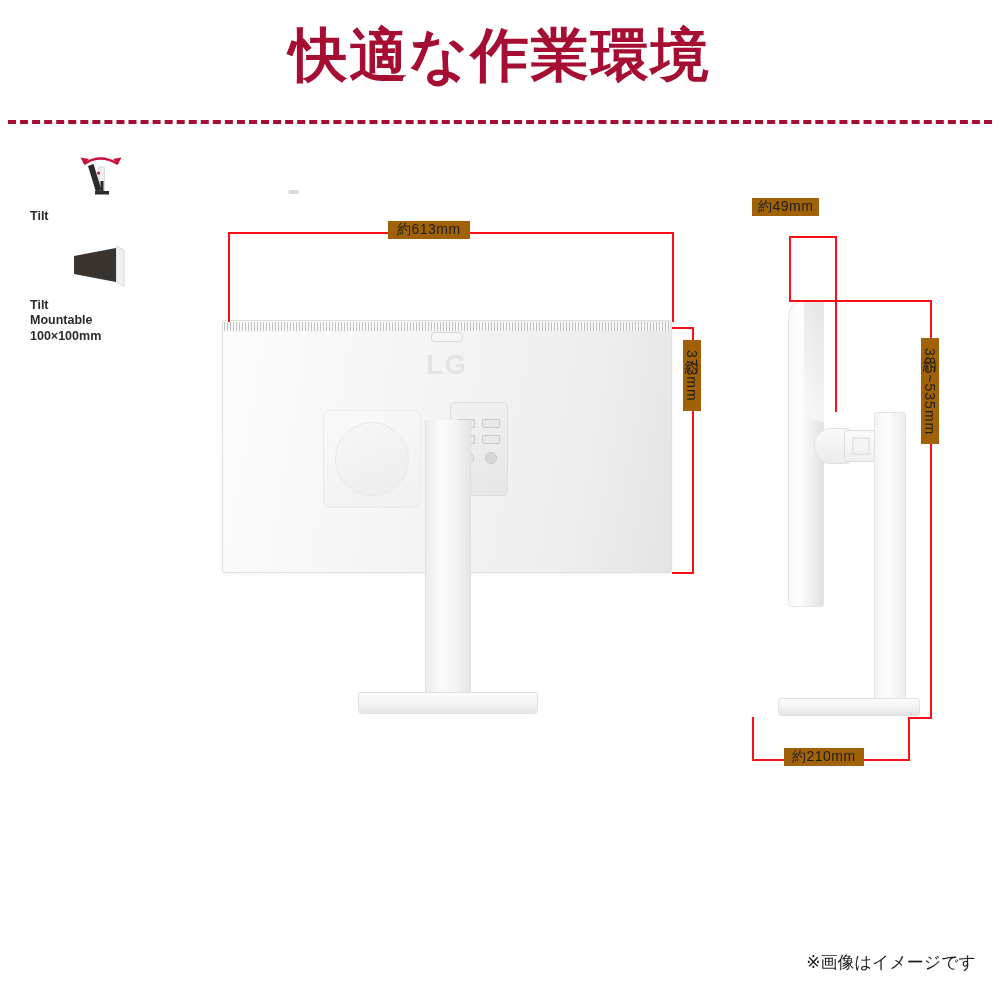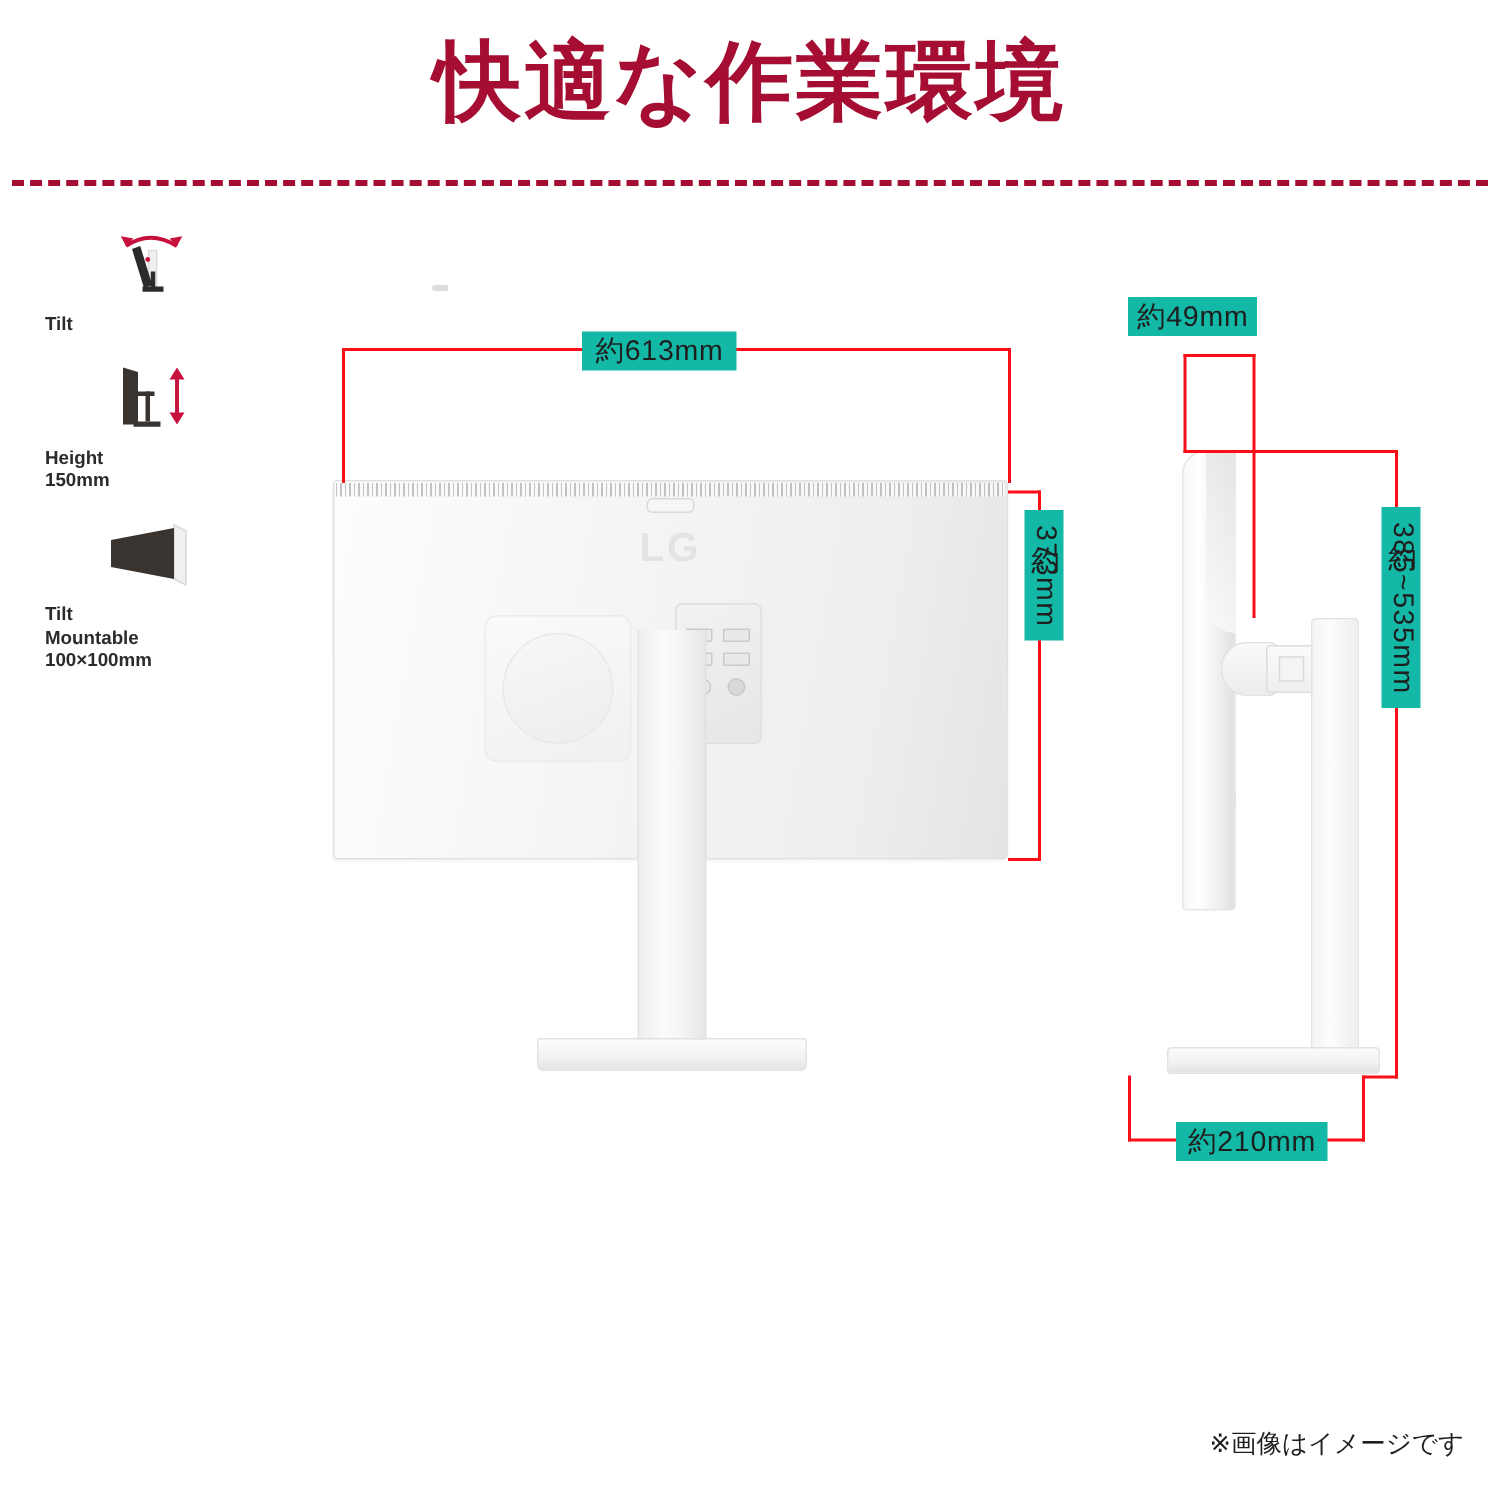--- a/index.html
+++ b/index.html
@@ -73,23 +73,23 @@
   
   .dim-line {
     position: absolute;
     background: #fa0f18;
   }
   .dim-h { height: 2px; }
   .dim-v { width: 2px; }
 
   .dim-text {
     position: absolute;
-    font-size: 19px;
+    font-size: 14px;
     color: #1e1e1e;
-    background: #14b8a6;
+    background: #a16207;
     white-space: nowrap;
     letter-spacing: 0.5px;
   }
   .dim-text.vertical {
     writing-mode: vertical-rl;
     text-orientation: mixed;
     letter-spacing: 1px;
   }
 
   
@@ -331,35 +331,20 @@
           <rect x="29" y="40" width="14" height="3.5" fill="#2b2b2b"></rect>
           <rect x="34.5" y="30" width="3" height="11" fill="#2b2b2b"></rect>
           <path d="M30 41 L22 15 L27.5 13 L35.5 39 z" fill="#2b2b2b"></path>
           <circle cx="32.5" cy="22" r="1.6" fill="#c8103c"></circle>
         </svg>
       </div>
       <div class="feature-label">Tilt</div>
     </div>
 
 
-    <div class="feature-item">
-      <div class="feature-art">
-        <svg width="72" height="54" viewBox="0 0 72 54">
-          <path d="M18 6 L28 9 L28 44 L18 44 z" fill="#3a3430"></path>
-          <rect x="28" y="22" width="11" height="3" fill="#3a3430"></rect>
-          <rect x="33" y="22" width="3" height="20" fill="#3a3430"></rect>
-          <rect x="25" y="42" width="18" height="3.5" fill="#3a3430"></rect>
-          <line x1="54" y1="10" x2="54" y2="40" stroke="#c8103c" stroke-width="2.6"></line>
-          <path d="M54 6 l-5 8 l10 0 z" fill="#c8103c"></path>
-          <path d="M54 44 l-5 -8 l10 0 z" fill="#c8103c"></path>
-        </svg>
-      </div>
-      <div class="feature-label">Height
-150mm</div>
-    </div>
 
 
     <div class="feature-item">
       <div class="feature-art">
         <svg width="80" height="48" viewBox="0 0 80 48">
           <path d="M56 4 L64 8 L64 44 L56 40 z" fill="#f0f0f0" stroke="#d8d8d8" stroke-width="1"></path>
           <path d="M14 14 L56 6 L56 40 L14 32 z" fill="#3a3430"></path>
         </svg>
       </div>
       <div class="feature-label">Tilt

